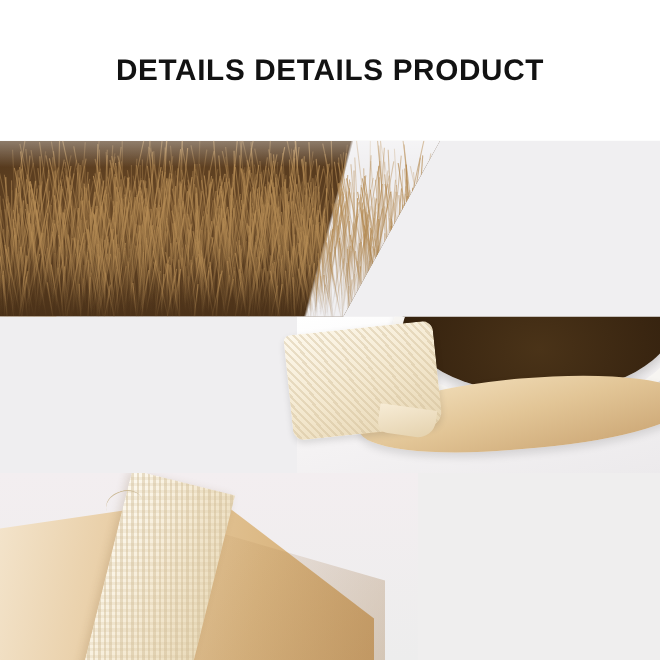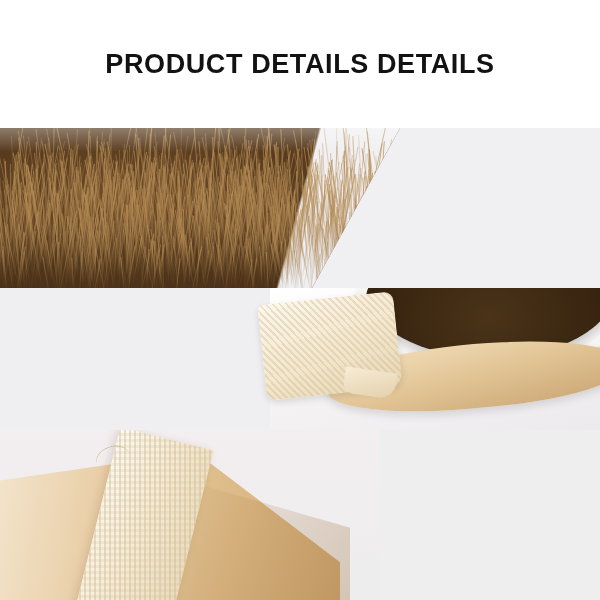--- a/index.html
+++ b/index.html
@@ -124,21 +124,21 @@
     border-top:1px solid #cdbb99; border-radius:50%;
     transform:rotate(-18deg);
   }
 </style>
 </head>
 <body>
 
 <div class="page">
 
   <div class="header">
-    <div class="header-title">PRODUCT DETAILS DETAILS</div>
+    <div class="header-title">DETAILS DETAILS PRODUCT</div>
   </div>
 
   <div class="panel" id="panel-1">
     <div class="panel-bg">
       <div class="p1-wood"></div>
       <div class="p1-plate">
         <div class="bristles" id="bristle-field">
             <span style="left: 0.5px; height: 104.9px; transform: rotate(-1.7deg); opacity: 0.45; bottom: 36.1px;"></span>
             <span style="left: 126.1px; height: 120.5px; transform: rotate(-6.2deg); opacity: 0.9; bottom: -8.6px;"></span>
             <span style="left: 340.4px; height: 106.9px; transform: rotate(-6.9deg); opacity: 0.53; bottom: -6.7px;"></span>

